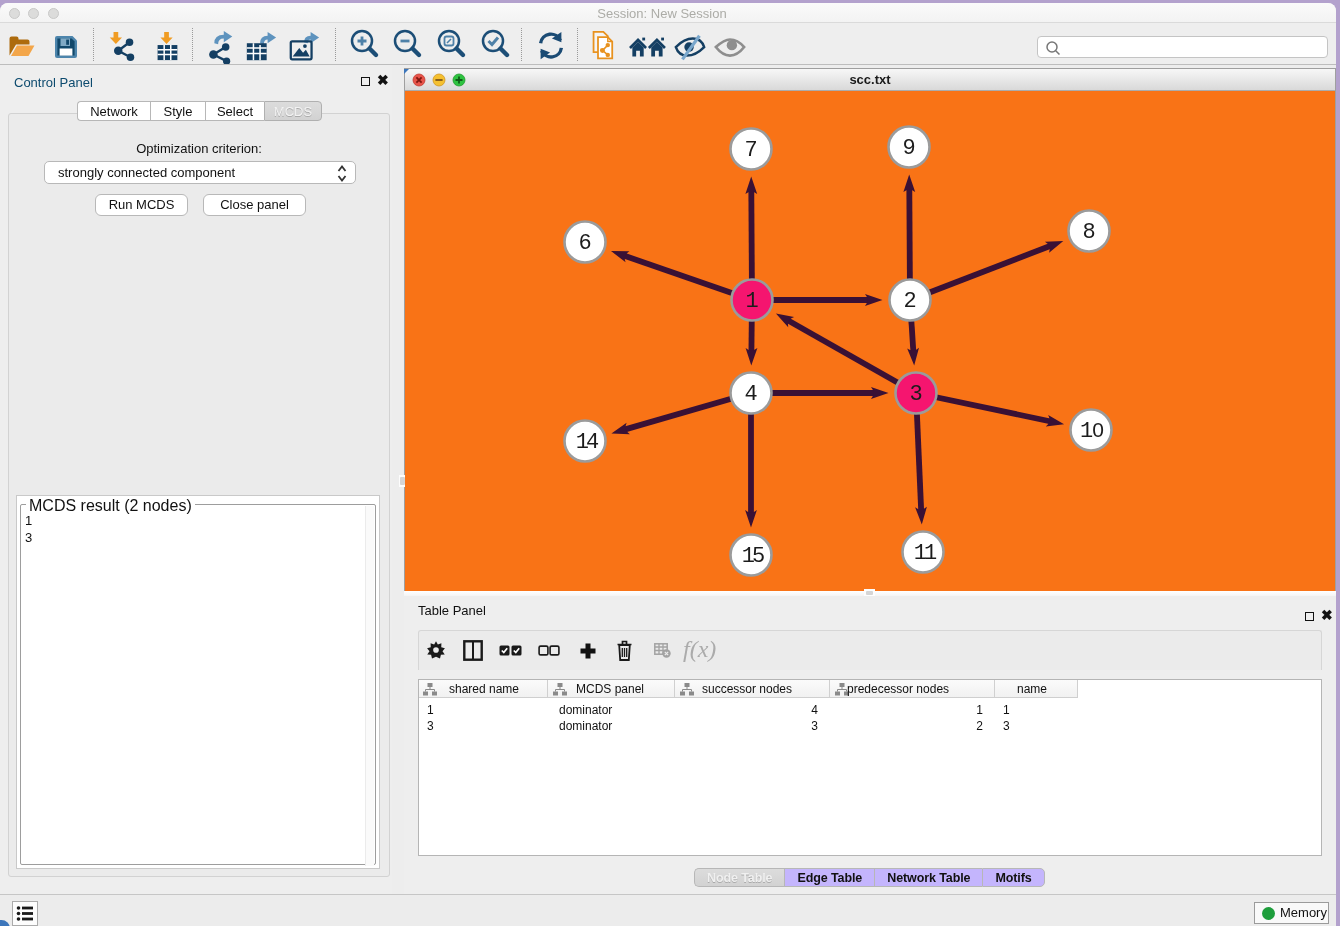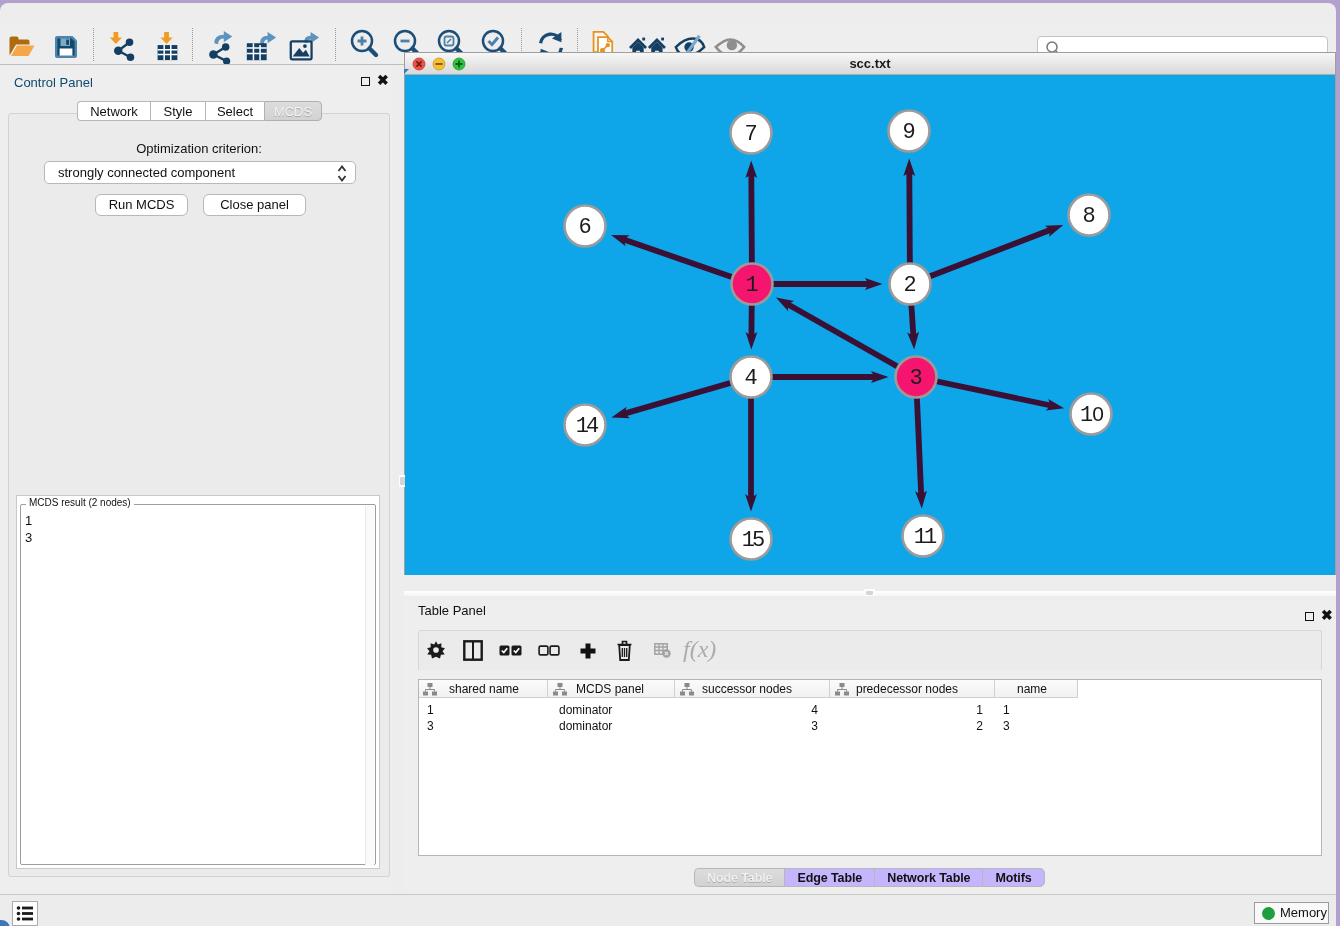--- a/index.html
+++ b/index.html
@@ -23,25 +23,25 @@
 .tabs { position:absolute; left:77px; top:36px; height:20px; display:flex;border-radius:6px; }
 .tab { height:20px; line-height:19px; font-size:13px; text-align:center; background:#fff; border:1px solid #b7b7b7; border-right:none; color:#111; }
 .tab:first-child { border-radius:4px 0 0 4px; }
 .tab.sel { background:linear-gradient(#dcdcdc,#d2d2d2); color:#f3f3f3; border:1px solid #b0b0b0; border-radius:0 4px 4px 0; text-shadow:0 1px 0 #aaa; }
 .cp-body { position:absolute; left:8px; top:48px; width:382px; height:764px; background:#ebebeb; border:1px solid #d2d2d2; border-radius:3px; }
 .opt-label { position:absolute; left:0; top:28px; width:100%; text-align:center; font-size:13px; color:#111; }
 .dropdown { position:absolute; left:36px; top:48px; width:312px; height:23px; background:#fff; border:1px solid #b8b8b8; border-radius:5px; font-size:13px; line-height:21px; padding-left:13px; color:#111; }
 .btn { position:absolute; height:22px; background:#fff; border:1px solid #b8b8b8; border-radius:6px; font-size:13px; text-align:center; line-height:20px; color:#111; }
 .fieldset { position:absolute; left:16px; top:430px; width:364px; height:374px; background:#fff; border:1px solid #c9c9c9; }
 .fieldset .tborder { position:absolute; left:3px; top:8px; right:3px; bottom:3px; border:1px solid #9d9d9d; border-radius:2px; }
-.fieldset .legend { position:absolute; left:9px; top:1px; background:#fff; padding:0 3px; font-size:10px; color:#111; z-index:2; }
+.fieldset .legend { position:absolute; left:9px; top:1px; background:#fff; padding:0 3px; font-size:16px; color:#111; z-index:2; }
 .fieldset .ta { position:absolute; left:8px; top:17px; font-size:13px; color:#111; line-height:16.5px; }
 .ta-scroll { position:absolute; right:5px; top:10px; width:9px; height:360px; background:#fafafa; border-left:1px solid #ebebeb; }
 
-.net { position:absolute; left:404px; top:49px; width:932px; height:523px; background:#0ea5e9; border:1px solid #9f9f9f; border-bottom:none; overflow:hidden; }
+.net { position:absolute; left:404px; top:65px; width:932px; height:523px; background:#f97316; border:1px solid #9f9f9f; border-bottom:none; overflow:hidden; }
 .net-title { position:absolute; left:0; top:0; width:930px; height:22px; background:linear-gradient(#f7f7f7,#d9d9d9); border-bottom:1px solid #ababab; }
 .net-title .t { position:absolute; width:100%; text-align:center; top:3px; font-size:13px; font-weight:bold; color:#1a1a1a; }
 
 .tp { position:absolute; left:404px; top:597px; width:932px; height:294px; background:#eeeeee; }
 .tp-head { position:absolute; left:14px; top:3px; font-size:13px; color:#111; }
 .tp-toolbar { position:absolute; left:14px; top:30px; width:904px; height:40px; background:#ebebeb; border:1px solid #d6d6d6; border-bottom:none; border-radius:3px 3px 0 0; }
 .tbl { position:absolute; left:14px; top:79px; width:904px; height:177px; background:#fff; border:1px solid #b5b5b5; }
 .tbl-header { position:absolute; left:0; top:0; height:18px; background:linear-gradient(#fbfbfb,#f1f1f1); border-bottom:1px solid #cfcfcf; border-right:1px solid #d0d0d0; font-size:12px; color:#111; white-space:nowrap; }
 .bot-tabs { position:absolute; left:290px; top:268px; height:19px; display:flex; }
 .btab { height:19px; line-height:18px; font-size:12.5px; font-weight:bold; letter-spacing:-0.1px; text-align:center; background:#c4b5fd; border:1px solid #b7b7b7; border-right:none; color:#111; padding:0 12px; }
@@ -52,20 +52,26 @@
 .status { position:absolute; left:0; top:891px; width:1336px; height:35px; background:#ececec; border-top:1px solid #c6c6c6; }
 .list-btn { position:absolute; left:12px; top:6px; width:26px; height:25px; background:#fdfdfd; border:1px solid #ababab; }
 .mem-btn { position:absolute; left:1254px; top:7px; width:75px; height:22px; background:#f9f9f9; border:1px solid #9b9b9b; font-size:13px; color:#111; line-height:20px; padding-left:25px; }
 .mem-dot { position:absolute; left:7px; top:4px; width:13px; height:13px; border-radius:50%; background:#1e9e3c; }
 svg text { font-family:"Liberation Mono", monospace; font-size:22px; fill:#1c1c1c; text-anchor:middle; }
 svg text.dd { letter-spacing:-3px; }
 </style>
 </head>
 <body>
 <div class="win">
+  <div class="titlebar">
+    <div class="tl" style="left:9px"></div>
+    <div class="tl" style="left:28px"></div>
+    <div class="tl" style="left:48px"></div>
+    <div class="title-text" style="padding-right:12px">Session: New Session</div>
+  </div>
   <div class="toolbar" id="toolbar">
     <svg width="28" height="24" style="position:absolute;left:8px;top:12px" viewBox="0 0 28 24">
       <path d="M1.5 20.5 L1.5 3.5 Q1.5 1.5 3.5 1.5 L8.5 1.5 Q10.5 1.5 10.5 3.5 L10.5 4.5 L19.5 4.5 Q21.5 4.5 21.5 6.5 L21.5 9.5 L8.0 9.5 L1.5 20.5 Z" fill="#ad6b0d"></path>
       <path d="M9.0 10.5 L26.5 10.5 L20.5 21 L3.0 21 Z" fill="#f3a64a"></path>
     </svg>
     <svg width="24" height="24" style="position:absolute;left:54px;top:12px" viewBox="0 0 24 24">
       <path d="M1 3 Q1 1 3 1 L18.5 1 L23 5.5 L23 21 Q23 23 21 23 L3 23 Q1 23 1 21 Z" fill="#4d85ac"></path>
       <path d="M3.4 3.4 L17.6 3.4 L20.6 6.4 L20.6 20.6 L3.4 20.6 Z" fill="#11486b"></path>
       <rect x="6.5" y="3.4" width="9.5" height="7.6" fill="#7fa9c4"></rect>
       <rect x="12.2" y="4.6" width="2.8" height="5.2" fill="#11486b"></rect>
@@ -561,21 +567,21 @@
           </svg>
         <div style="position:absolute;left:27px;top:2px;width:90px;text-align:center">successor nodes</div>
       </div>
       <div class="tbl-header" style="width:165px;left:411px">
         <svg class="hicon" width="14" height="13" style="position:absolute;left:5px;top:3px" viewBox="0 0 14 13">
             <rect x="4.5" y="0" width="5" height="4" fill="#8a8a8a"></rect>
             <rect x="0" y="8.5" width="5" height="4" fill="#8a8a8a"></rect>
             <rect x="9" y="8.5" width="5" height="4" fill="#8a8a8a"></rect>
             <path d="M7 4 V6.5 M2.5 8.5 V6.5 H11.5 V8.5" stroke="#8a8a8a" fill="none"></path>
           </svg>
-        <div style="position:absolute;left:17px;top:2px;width:120px;text-align:center">predecessor nodes</div>
+        <div style="position:absolute;left:17px;top:2px;width:120px;text-align:left">predecessor nodes</div>
       </div>
       <div class="tbl-header" style="width:83px;left:576px">
         <div style="position:absolute;left:0;top:2px;width:74px;text-align:center">name</div>
       </div>
       <div style="position:absolute;left:0;top:19px;width:659px;font-size:12px;color:#111;">
         <div style="position:absolute;left:8px;top:4px">1</div>
         <div style="position:absolute;left:140px;top:4px">dominator</div>
         <div style="position:absolute;left:300px;top:4px;width:99px;text-align:right">4</div>
         <div style="position:absolute;left:470px;top:4px;width:94px;text-align:right">1</div>
         <div style="position:absolute;left:584px;top:4px">1</div>

